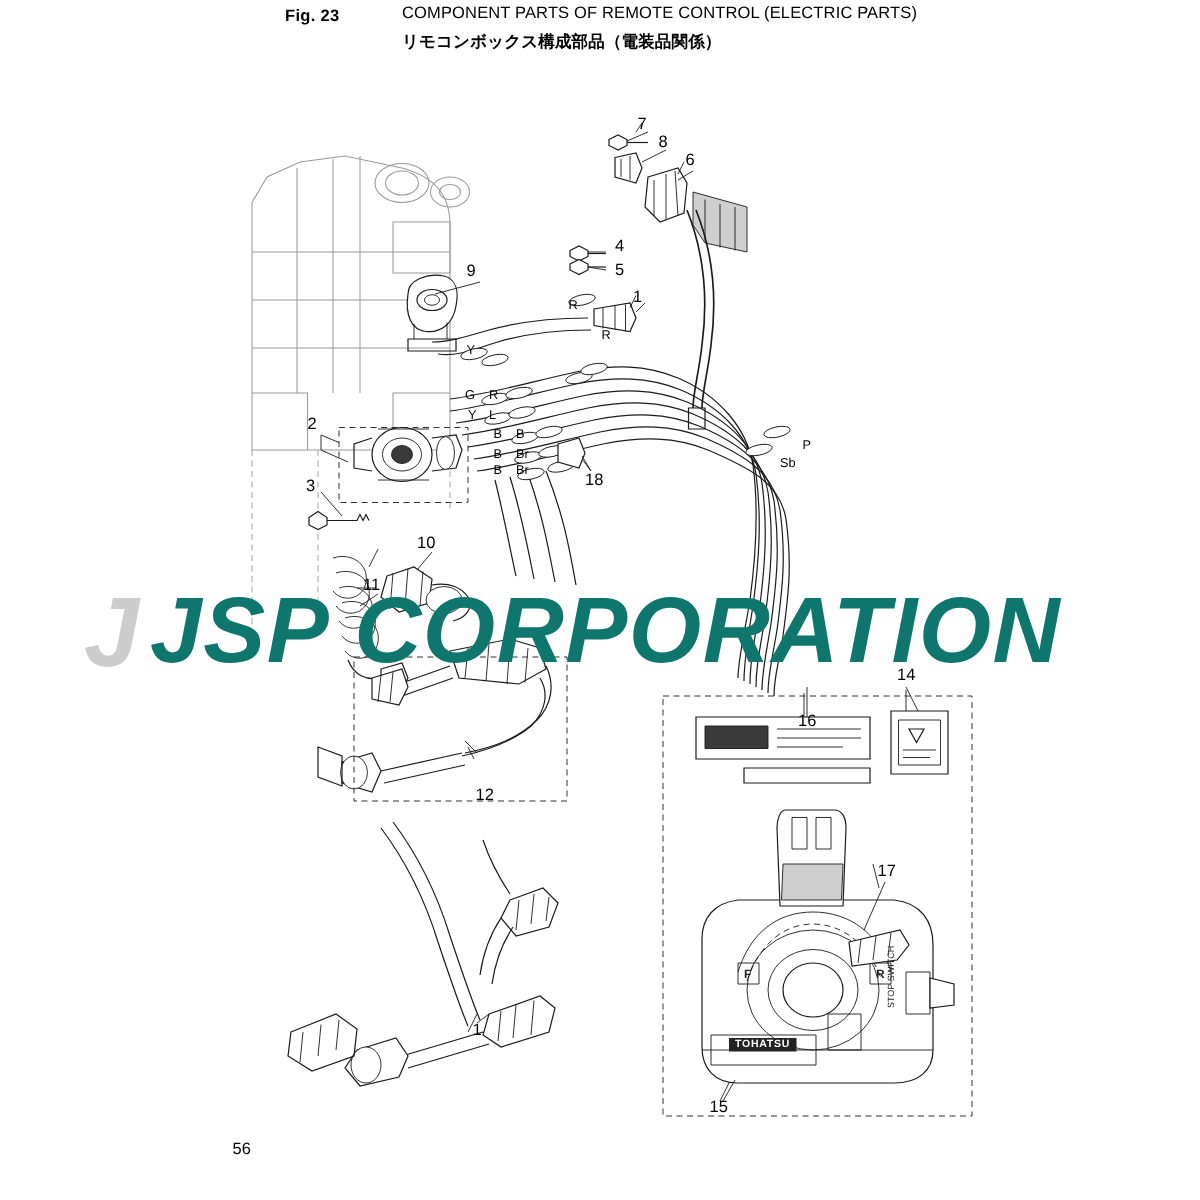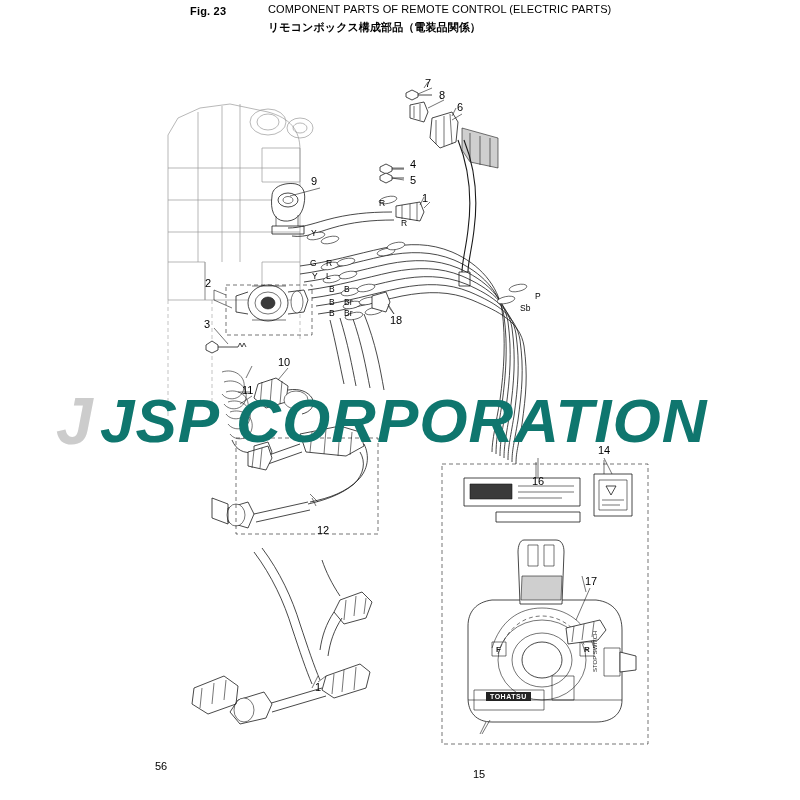--- a/index.html
+++ b/index.html
@@ -410,21 +410,21 @@
     <div class="callout" style="left:410px; top:174px;">5</div>
     <div class="callout" style="left:457px; top:101px;">6</div>
     <div class="callout" style="left:425px; top:77px;">7</div>
     <div class="callout" style="left:439px; top:89px;">8</div>
     <div class="callout" style="left:311px; top:175px;">9</div>
     <div class="callout" style="left:278px; top:356px;">10</div>
     <div class="callout" style="left:242px; top:384px;">11</div>
     <div class="callout" style="left:317px; top:524px;">12</div>
     <div class="callout" style="left:422px; top:192px;">1</div>
     <div class="callout" style="left:598px; top:444px;">14</div>
-    <div class="callout" style="left:473px; top:768px;text-align:right;">15</div>
+    <div class="callout" style="left:473px; top:732px;text-align:right;">15</div>
     <div class="callout" style="left:532px; top:446px;margin-top:29px;">16</div>
     <div class="callout" style="left:585px; top:575px;">17</div>
     <div class="callout" style="left:390px; top:314px;">18</div>
   </div>
 
   <div>
     <div class="wirecode" style="left:379px; top:198px;">R</div>
     <div class="wirecode" style="left:401px; top:218px;">R</div>
     <div class="wirecode" style="left:311px; top:228px;">Y</div>
     <div class="wirecode" style="left:310px; top:258px;">G</div>

